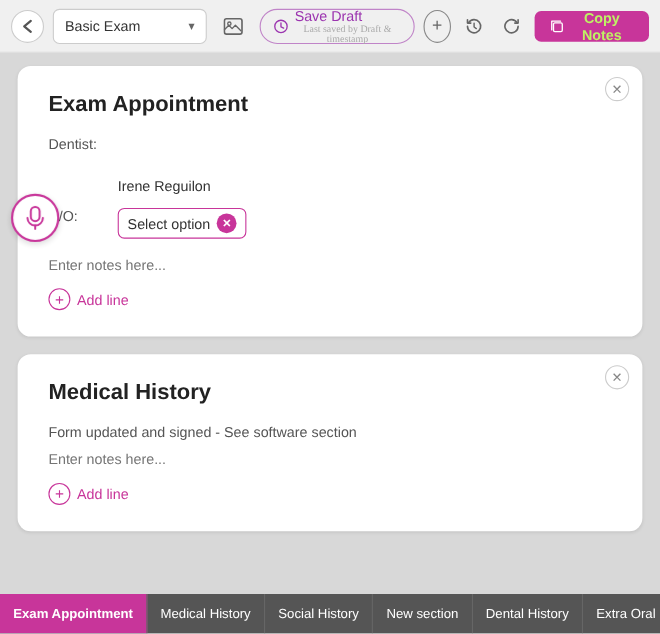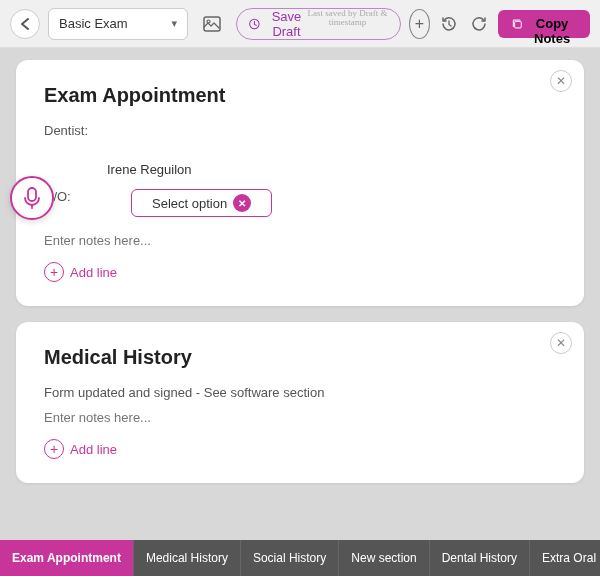--- a/index.html
+++ b/index.html
@@ -100,50 +100,50 @@
     .save-draft-btn .sub-text {
       font-size: 9px;
       color: #aaa;
       display: block;
       line-height: 1;
       font-family: Liberation Serif, serif;
     }
 
     .save-draft-content {
       display: flex;
-      flex-direction: row;
+      flex-direction: column;
       align-items: flex-start;
       justify-content: flex-end;
     }
 
     .plus-icon-btn {
       width: 30px;
       height: 30px;
       border-radius: 50%;
       border: 1.5px solid #888;
       background: transparent;
       display: flex;
       align-items: center;
       justify-content: center;
       cursor: pointer;
       color: #666;
       font-size: 16px;
     }
 
     .copy-notes-btn {
       background: #c8359a;
-      color: #000000;
+      color: #bef264;
       border: none;
       border-radius: 6px;
       padding: 6px 14px;
       font-size: 13px;
       font-weight: 600;
       cursor: pointer;
       display: flex;
-      align-items: flex-start;
+      align-items: center;
       gap: 6px;
       height: 28px;
       margin-left: auto;
     }
 
     
     .main-content {
       background: #d8d8d8;
       padding: 12px 16px;
       height: calc(576px - 48px - 36px);
@@ -205,26 +205,25 @@
       color: #333;
       margin-top: 39px;
     }
 
     .select-option-btn {
       display: flex;
       align-items: center;
       gap: 6px;
       border: 1.5px solid #c8359a;
       border-radius: 6px;
-      padding: 4px 20px;
+      padding: 4px 8px;
       background: white;
       cursor: pointer;
       font-size: 13px;
       color: #333;
-      margin-left: 24px;
     }
 
     .select-option-dot {
       width: 18px;
       height: 18px;
       border-radius: 50%;
       background: #c8359a;
       display: flex;
       align-items: center;
       justify-content: center;

